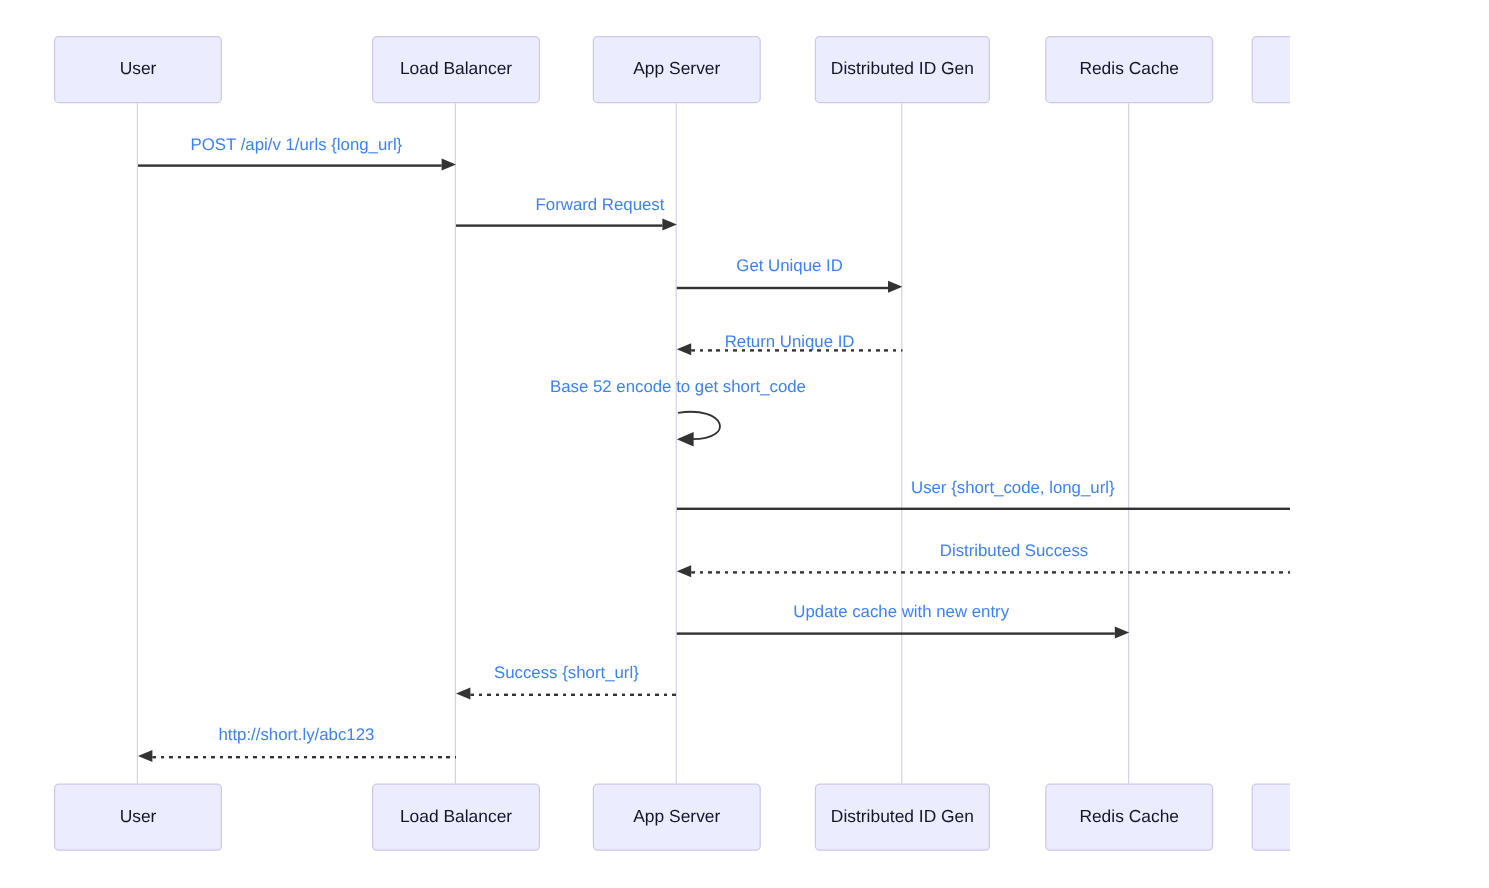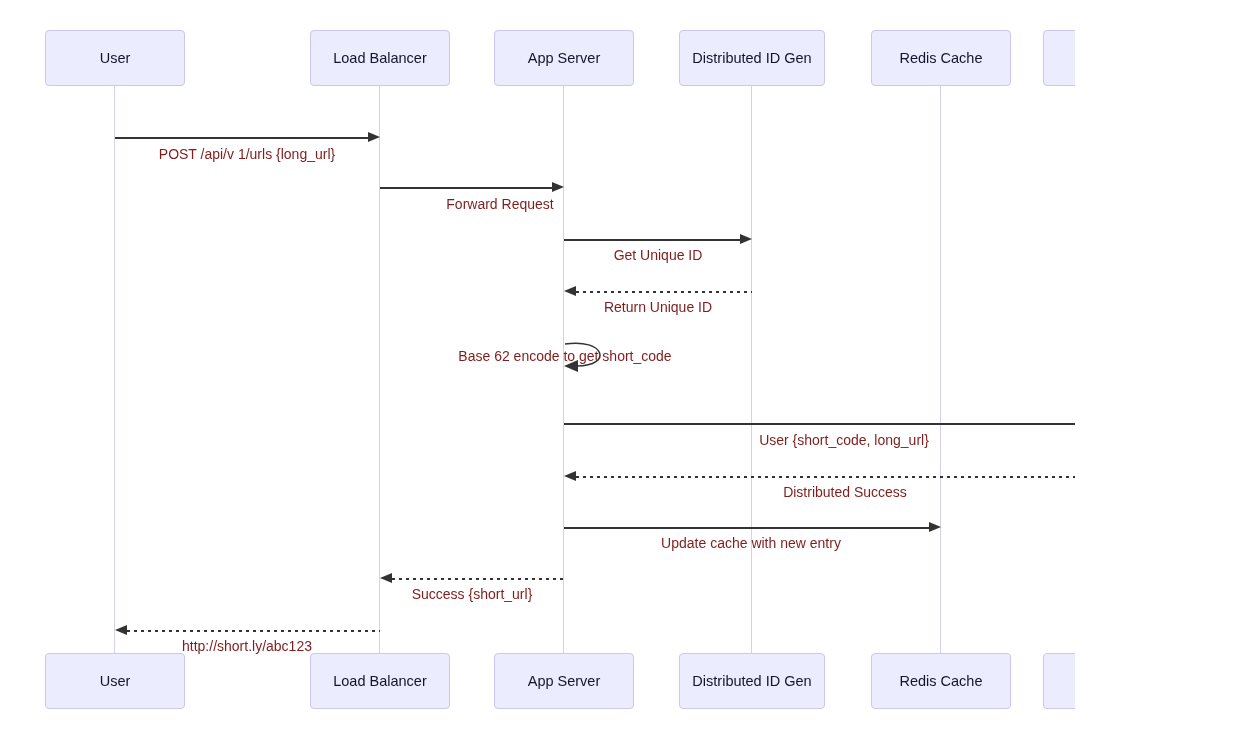--- a/index.html
+++ b/index.html
@@ -21,36 +21,36 @@
   .col2{left:494px;width:140px}
   .col3{left:679px;width:146px}
   .col4{left:871px;width:140px}
   .col5{left:1043px;width:138px}
   .lifeline{position:absolute;top:86px;height:567px;width:1px;background:#D8D0EA}
   .life0{left:114px}.life1{left:379px}.life2{left:563px}
   .life3{left:751px}.life4{left:940px}.life5{left:1124px}
   
   .msg-label{
     position:absolute;transform:translateX(-50%);
-    font-size:14px;color:#7f1d1d;white-space:nowrap;margin-top:34px;
+    font-size:14px;color:#3b82f6;white-space:nowrap;
   }
   .msg-line{position:absolute;height:1.5px;background:#333333;}
   .msg-line.dashed{
     background:none;
     background-image:repeating-linear-gradient(to right,#333333 0 3px,transparent 3px 7px);
   }
   .head{position:absolute;width:0;height:0;top:-5px;
     border-top:5.5px solid transparent;border-bottom:5.5px solid transparent;}
   .head.r{right:-12px;border-left:12px solid #333333;}
   .head.l{left:-12px;border-right:12px solid #333333;}
   
   #mlabel-0{left:247px;top:112px}
   #mlabel-1{left:500px;top:162px}
   #mlabel-2{left:658px;top:213px}
-  #mlabel-3{left:658px;top:265px}
+  #mlabel-3{left:658px;top:276px}
   #mlabel-4{left:565px;top:314px}
   #mlabel-5{left:844px;top:398px}
   #mlabel-6{left:845px;top:450px}
   #mlabel-7{left:751px;top:501px}
   #mlabel-8{left:472px;top:552px}
   #mlabel-9{left:247px;top:604px}
   
   #mline-0{left:115px;top:137px;width:253px}
   #mline-1{left:380px;top:187px;width:172px}
   #mline-2{left:564px;top:239px;width:176px}
@@ -101,21 +101,21 @@
   <div class="msg-label" id="mlabel-2">Get Unique ID</div>
   <div class="msg-line" id="mline-2">
       <i class="head r"></i>
     </div>
 
   <div class="msg-label" id="mlabel-3">Return Unique ID</div>
   <div class="msg-line dashed" id="mline-3">
       <i class="head l"></i>
     </div>
 
-  <div class="msg-label" id="mlabel-4">Base 62 encode to get short_code</div>
+  <div class="msg-label" id="mlabel-4">Base 52 encode to get short_code</div>
   <svg id="selfloop" width="54" height="34" viewBox="0 0 54 34">
     <path d="M4,4 C44,-2 52,26 16,26" fill="none" stroke="#333333" stroke-width="1.5"></path>
     <polygon points="3,26 17,20 17,32" fill="#333333"></polygon>
   </svg>
 
   <div class="msg-label" id="mlabel-5">User {short_code, long_url}</div>
   <div class="msg-line" id="mline-5">
       <i class="head r"></i>
     </div>
 

